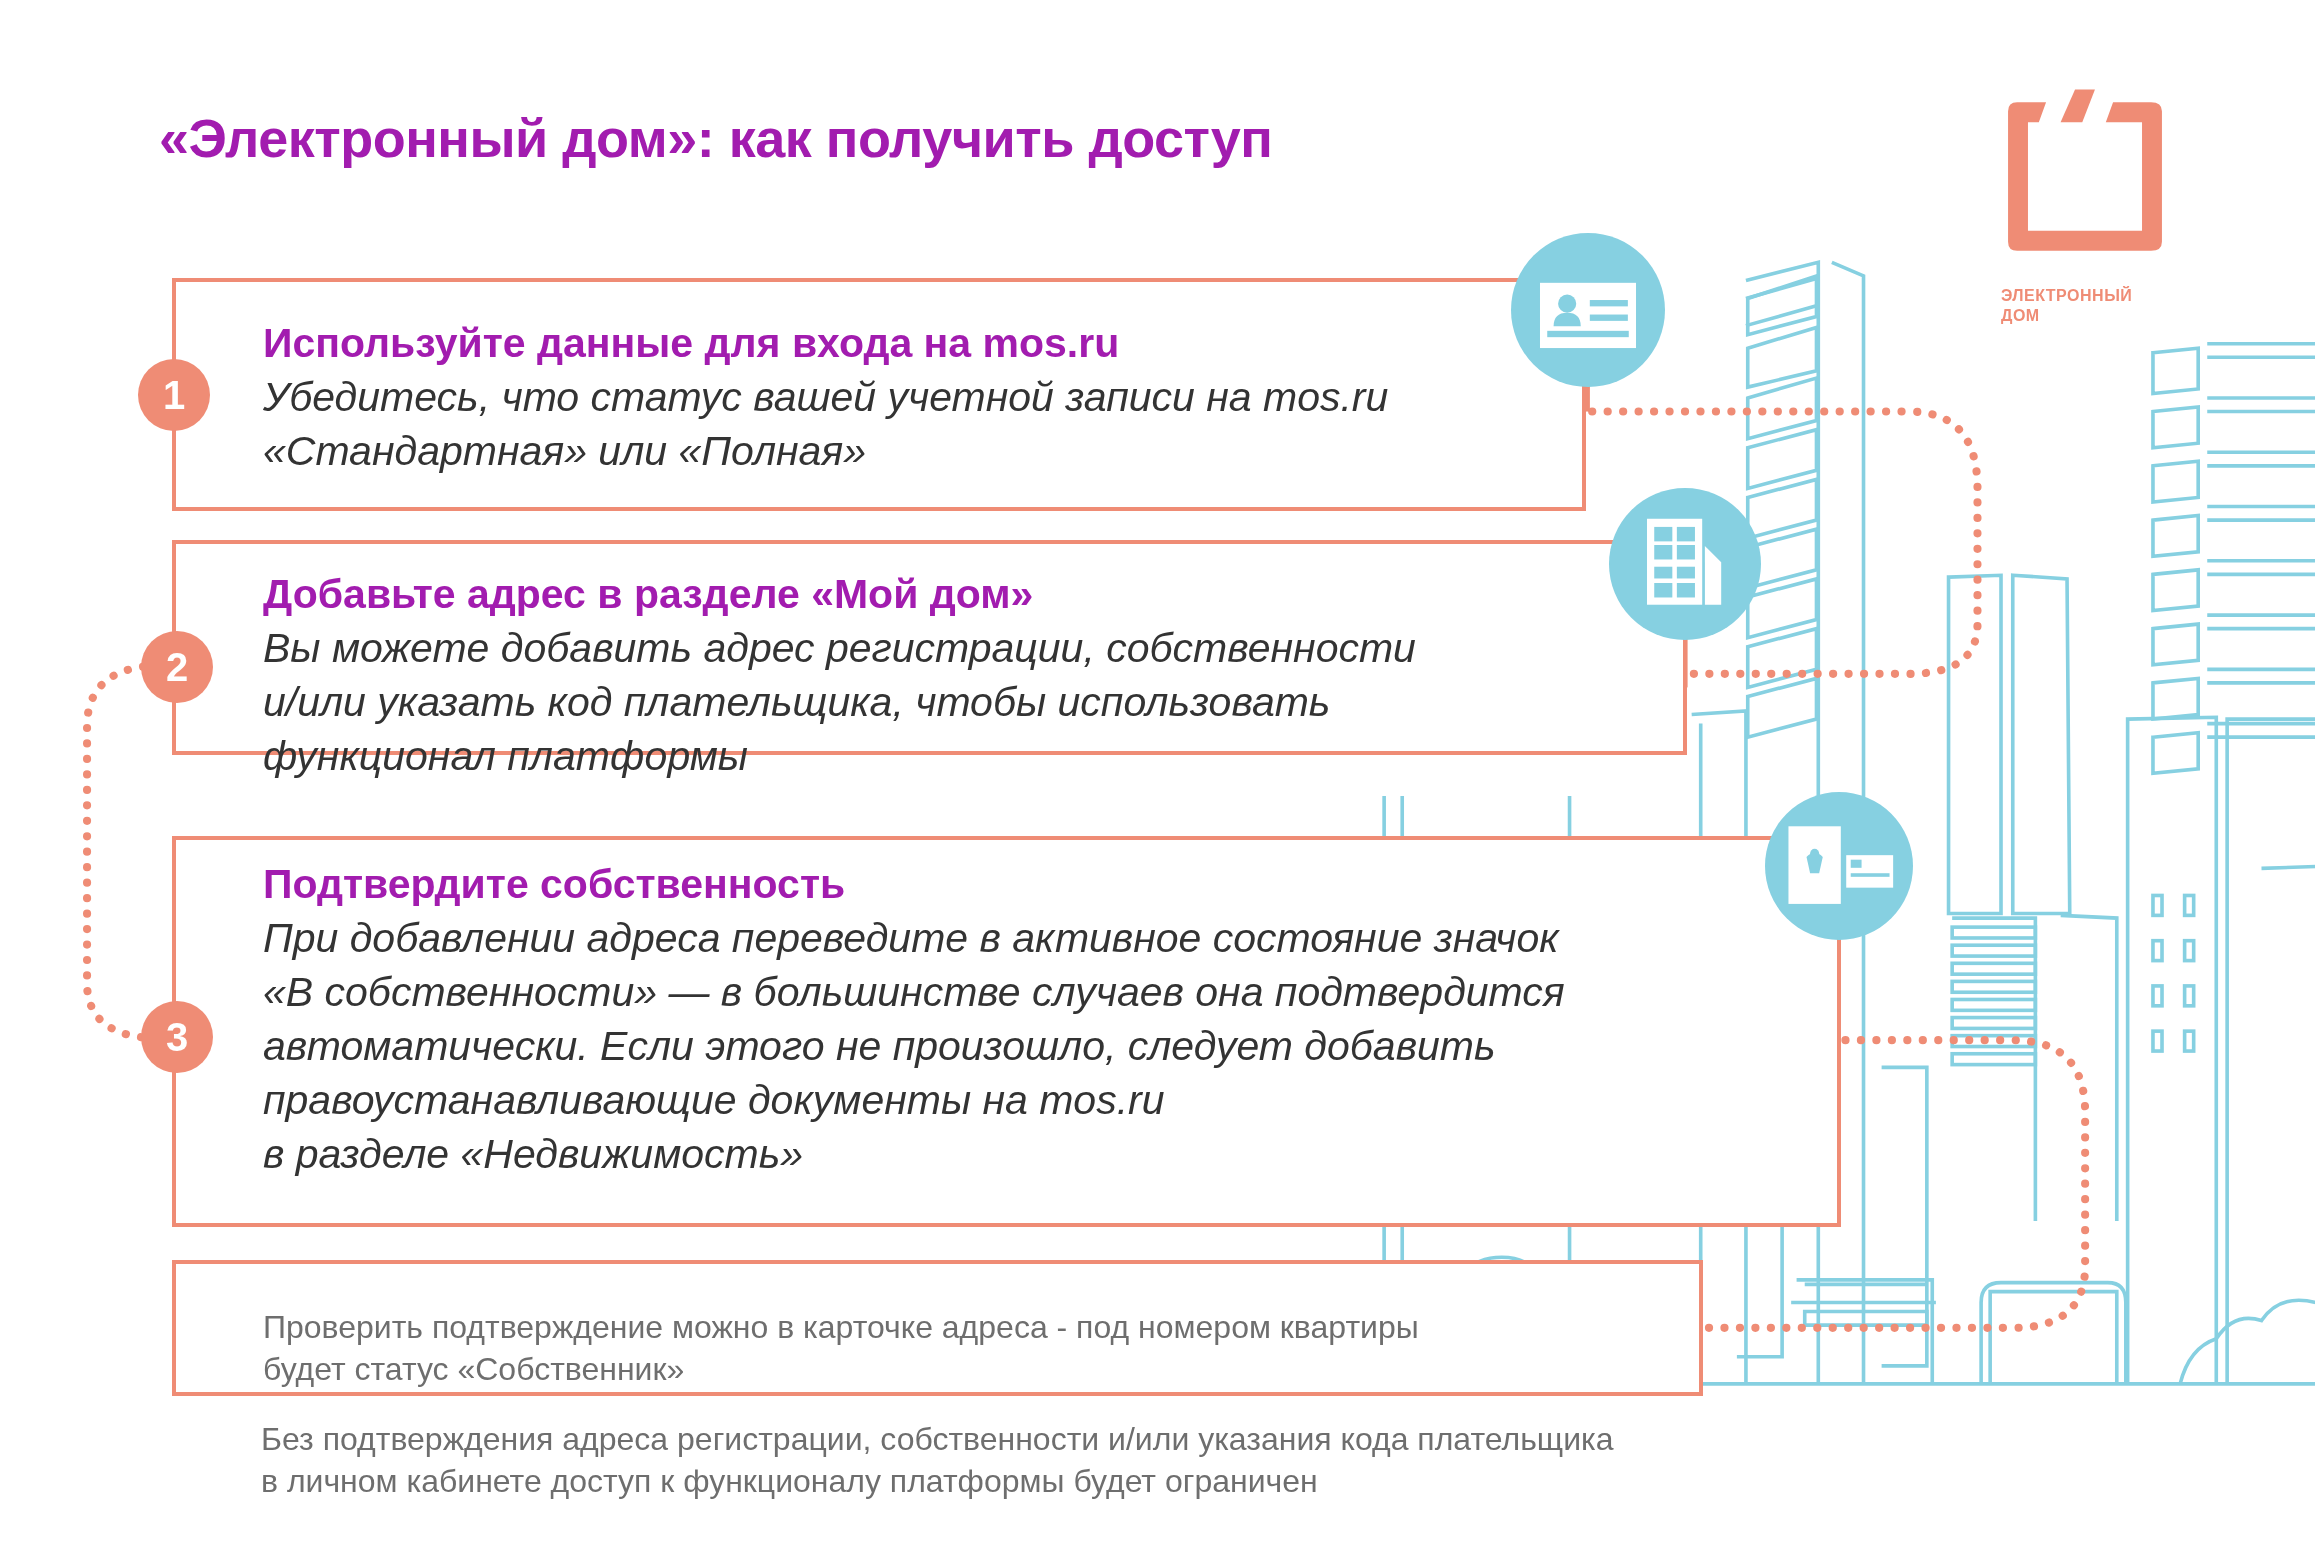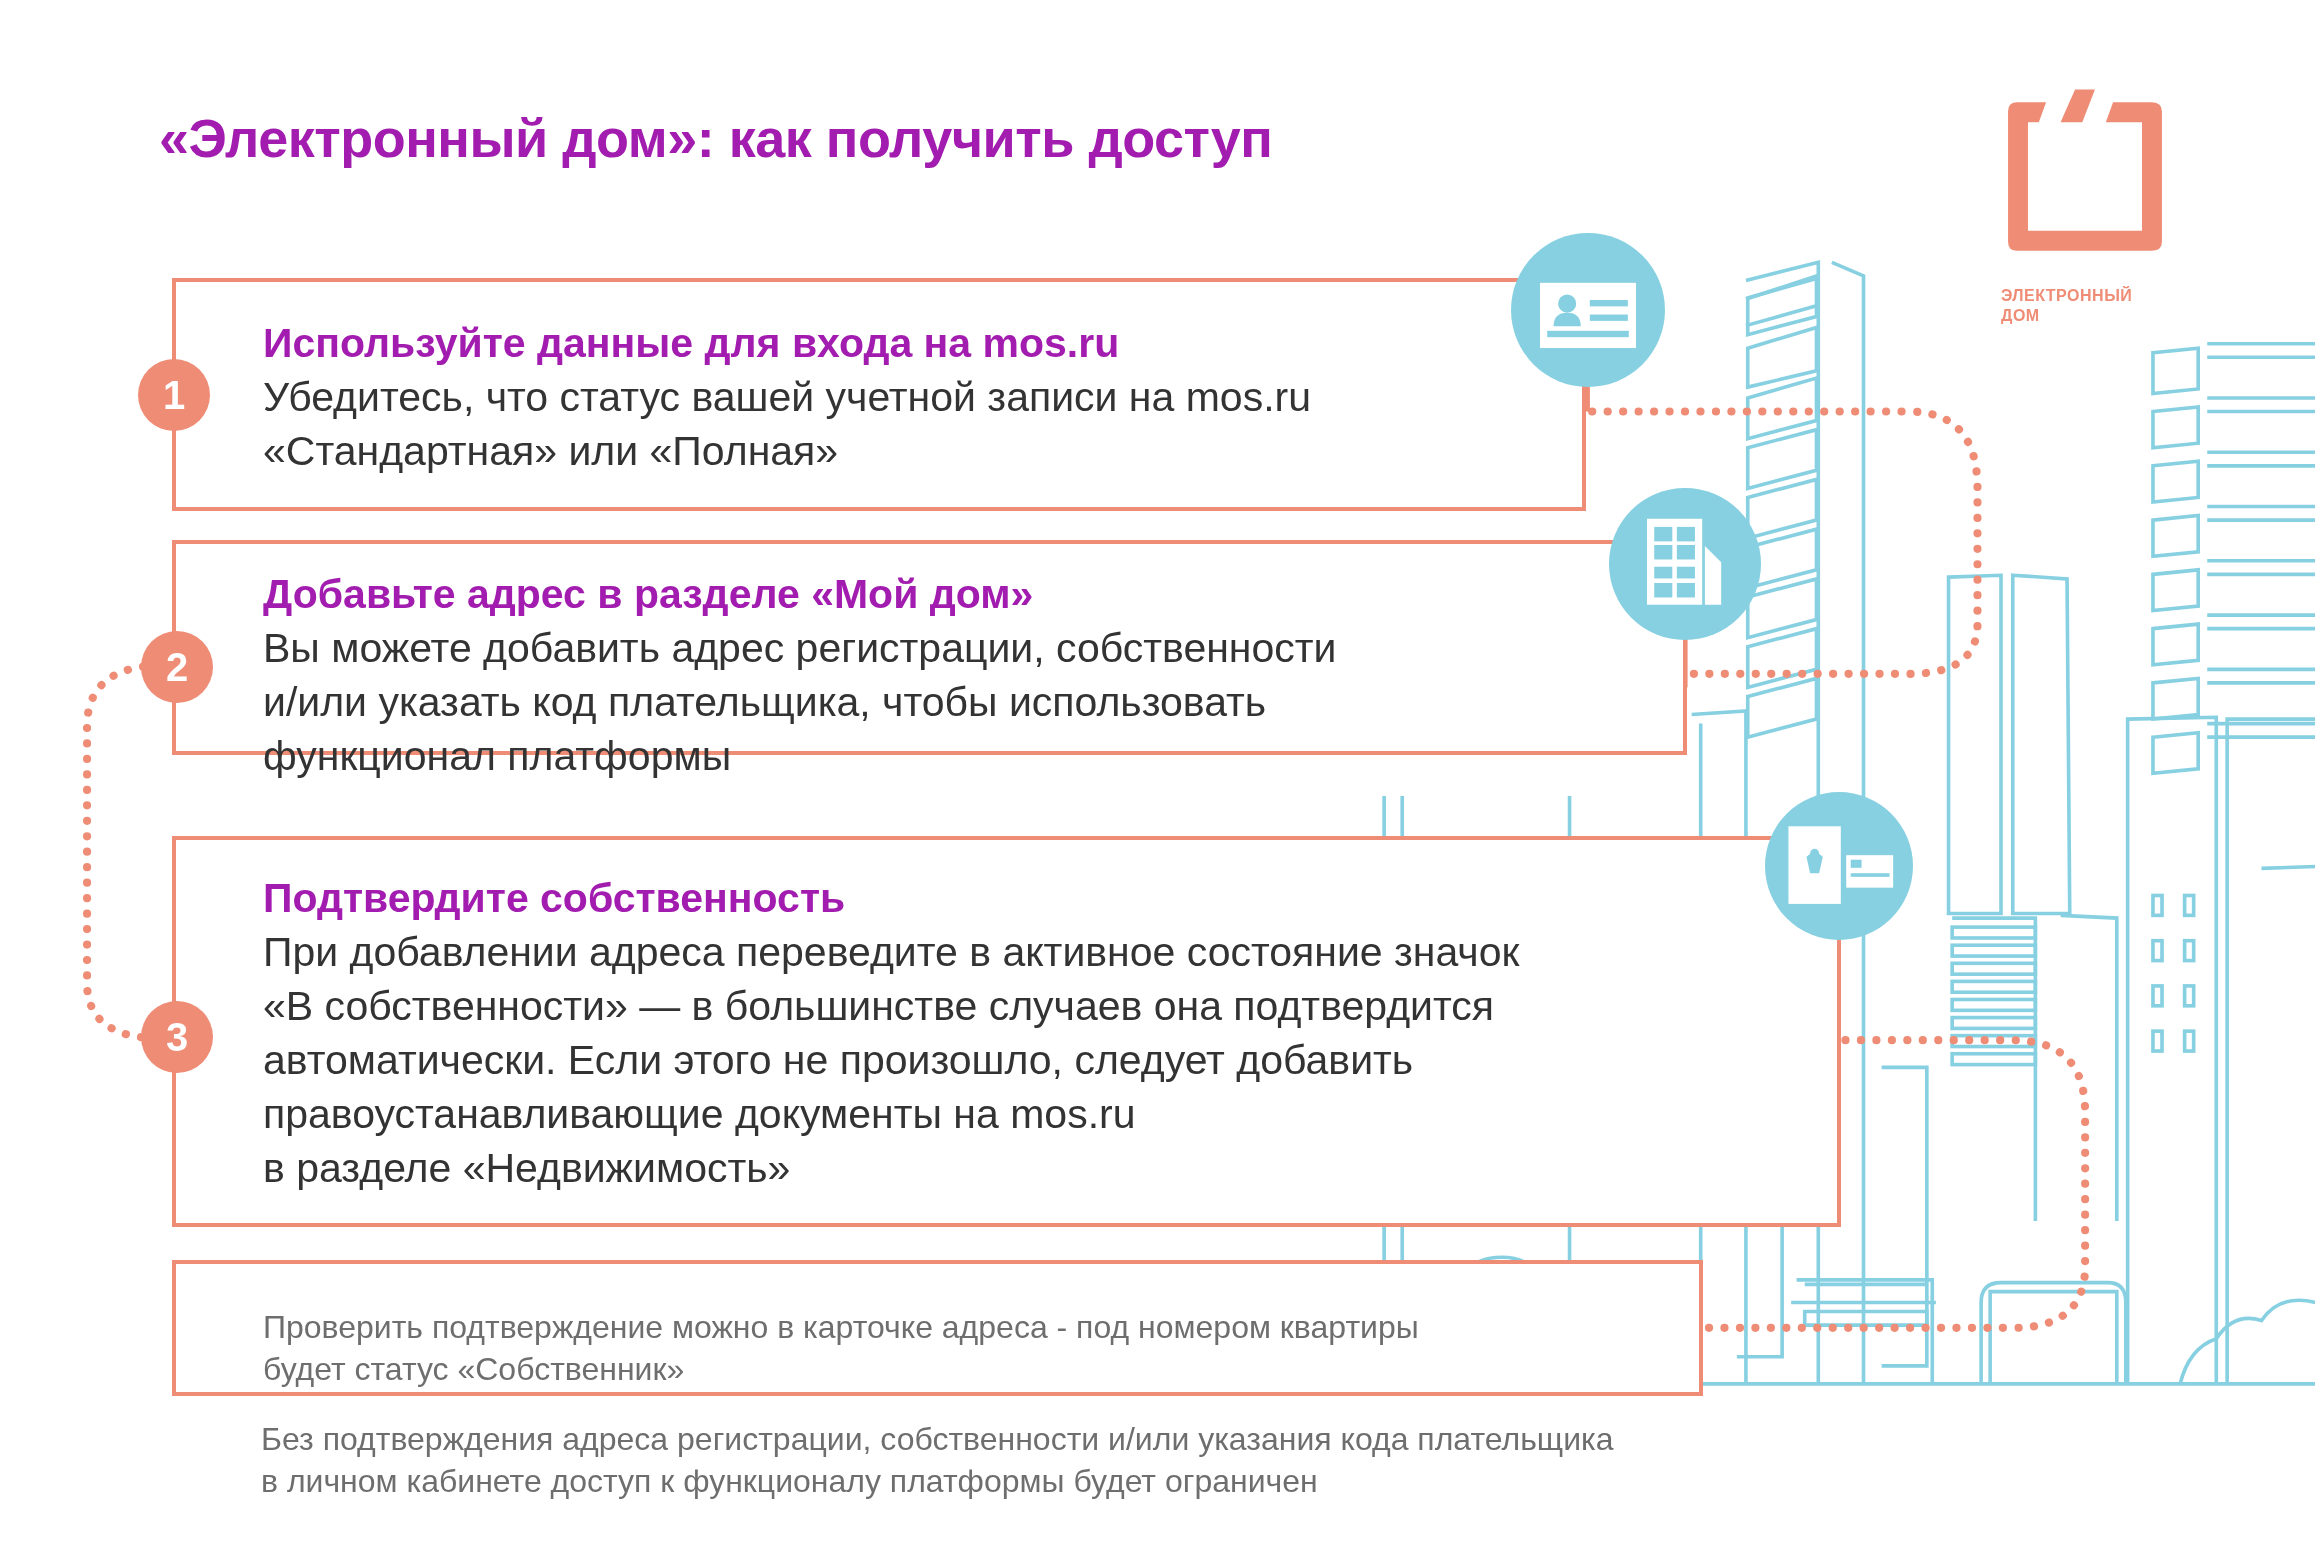--- a/index.html
+++ b/index.html
@@ -3,21 +3,21 @@
 <meta charset="utf-8">
 <style>
   html,body{margin:0;padding:0;background:#fff;}
   body{width:2316px;height:1563px;position:relative;overflow:hidden;font-family:"Liberation Sans","DejaVu Sans",sans-serif;}
   .bg{position:absolute;left:0;top:0;width:2316px;height:1563px;}
   .title{position:absolute;left:159px;top:107px;font-size:54px;font-weight:700;color:#a21caf;letter-spacing:-0.5px;white-space:nowrap;}
   .logo{position:absolute;left:1999px;top:86px;width:172px;}
   .logo-text{position:absolute;left:2001px;top:286px;color:#ef8c75;font-size:16px;font-weight:700;line-height:20px;letter-spacing:0.5px;}
   .box{position:absolute;border:4.5px solid #ef8c75;background:#fff;box-sizing:border-box;}
   .box .head{font-weight:700;color:#a21caf;font-size:41px;line-height:54px;}
-  .box .body{color:#333;font-size:41px;line-height:54px;}
+  .box .body{color:#333;font-size:41px;line-height:54px;font-style:italic;}
   .box .note{color:#6e6e6e;font-size:32px;line-height:42px;}
   .badge{position:absolute;width:72px;height:72px;border-radius:50%;background:#ef8c75;color:#fff;font-weight:700;font-size:40px;display:flex;align-items:center;justify-content:center;}
   .icon{position:absolute;border-radius:50%;background:#86d0e1;}
   .footer{position:absolute;left:261px;top:1418px;color:#6e6e6e;font-size:32px;line-height:42px;}
 </style>
 </head>
 <body>
 
 <svg class="bg" viewBox="0 0 2560 1728" xmlns="http://www.w3.org/2000/svg">
   <g fill="none" stroke="#86d0e1" stroke-width="4">
@@ -142,21 +142,21 @@
         <rect x="75" y="63" width="20" height="16"></rect>
         <rect x="50" y="87" width="20" height="13"></rect>
         <rect x="75" y="87" width="20" height="13"></rect>
         <rect x="50" y="105" width="20" height="16"></rect>
         <rect x="75" y="105" width="20" height="16"></rect>
       </g>
       <path d="M106 64 L124 82 L124 129 L106 129 Z" fill="#fff"></path>
     </svg>
 </div>
 
-<div class="box" style="left:172px;top:836px;width:1669px;height:391px;padding:31px 0 0 87px;">
+<div class="box" style="left:172px;top:836px;width:1669px;height:391px;padding:17px 0 0 87px;">
   <div class="head">Подтвердите собственность</div>
   <div class="body">При добавлении адреса переведите в активное состояние значок</div>
   <div class="body">«В собственности» — в большинстве случаев она подтвердится</div>
   <div class="body">автоматически. Если этого не произошло, следует добавить</div>
   <div class="body">правоустанавливающие документы на mos.ru</div>
   <div class="body">в разделе «Недвижимость»</div>
 </div>
 <div class="badge" style="left:141px;top:1001px;">3</div>
 <div class="icon" style="left:1765px;top:792px;width:148px;height:148px;">
   <svg width="148" height="148" viewBox="0 0 164 164">

